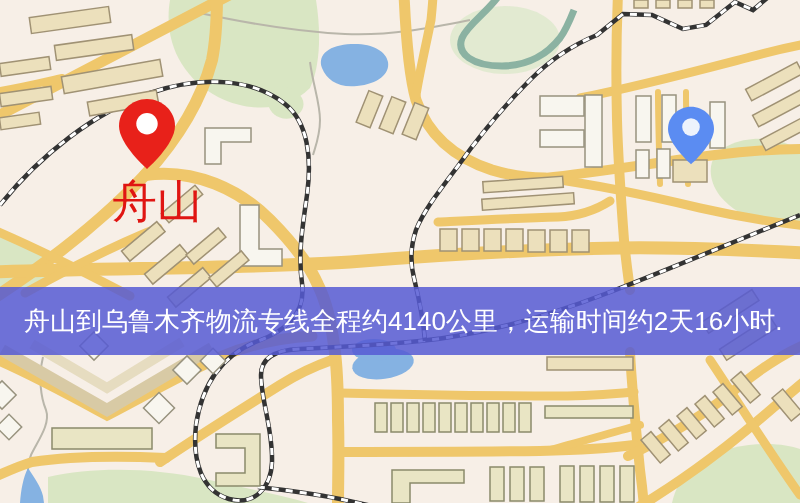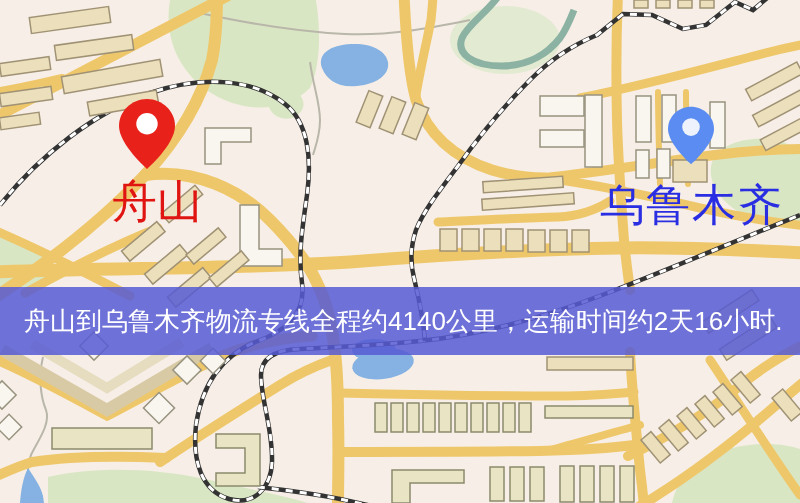--- a/index.html
+++ b/index.html
@@ -222,15 +222,14 @@
   <svg class="pin pin-origin" viewBox="0 0 24 30">
     <path class="pin-body" d="M12 0C5.4 0 0 5.2 0 11.6 0 19.5 12 30 12 30s12-10.5 12-18.4C24 5.2 18.6 0 12 0z" fill="#e8211a"></path>
     <circle cx="12" cy="10.6" r="4.6" fill="#ffffff"></circle>
   </svg>
   <div class="place-label label-origin" style="color: rgb(224, 21, 18);">舟山</div>
 
   <svg class="pin pin-destination" viewBox="0 0 24 30">
     <path class="pin-body" d="M12 0C5.4 0 0 5.2 0 11.6 0 19.5 12 30 12 30s12-10.5 12-18.4C24 5.2 18.6 0 12 0z" fill="#5b8cf2"></path>
     <circle cx="12" cy="10.6" r="4.6" fill="#edf2fc"></circle>
   </svg>
-  <div class="place-label label-destination" style="color: rgb(42, 46, 226);">乌鲁木齐</div>
 
 </div>
 
 </body></html>

